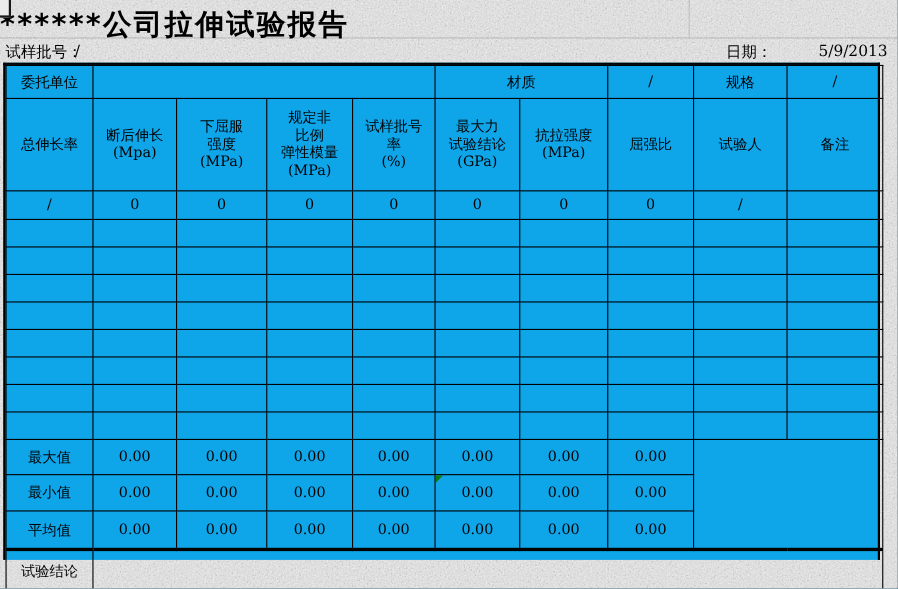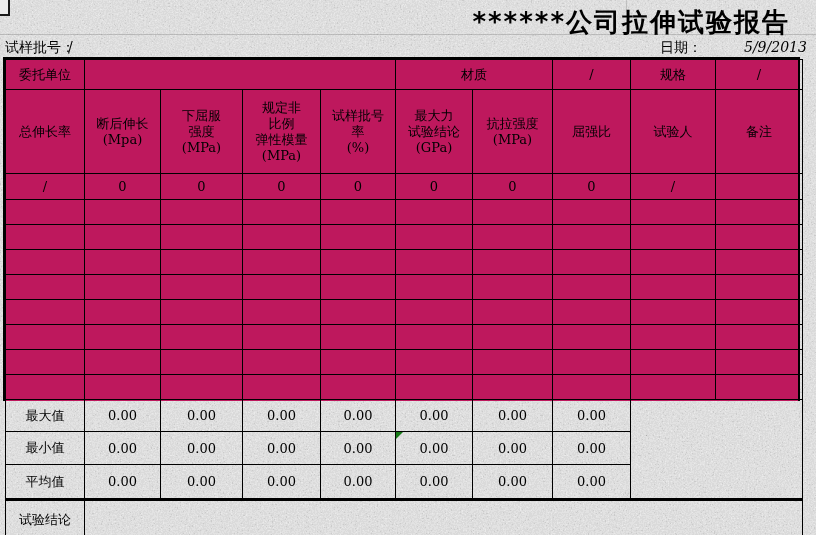--- a/index.html
+++ b/index.html
@@ -8,32 +8,32 @@
     background:#b9b9b9;font-family:"DejaVu Serif",serif;color:#000;
   }
   .noise-svg{position:absolute;left:0;top:0;z-index:0;}
   .corner-box{
     position:absolute;left:0;top:0;width:8px;height:14px;background:#ececec;
     border-right:2px solid #1a1a1a;border-bottom:2px solid #1a1a1a;z-index:3;
   }
   .faint-h{position:absolute;left:0;top:34px;width:816px;height:1px;background:rgba(0,0,0,0.16);z-index:1;}
   .faint-v{position:absolute;left:626px;top:0;width:1px;height:34px;background:rgba(0,0,0,0.13);z-index:1;}
   .title{
-    position:absolute;top:5px;left:0;width:790px;text-align:right;z-index:2;
+    position:absolute;top:5px;left:0;width:790px;text-align:left;z-index:2;
     font-family:"DejaVu Sans",sans-serif;font-weight:bold;font-size:26px;
     letter-spacing:2px;color:#000;white-space:nowrap;
   }
   .info-bar{position:absolute;left:0;top:38px;width:816px;height:19px;z-index:2;font-size:14px;}
   .batch-label{position:absolute;left:5px;top:1px;}
   .batch-value{position:absolute;left:68px;top:1px;}
   .date-label{position:absolute;left:660px;top:1px;}
-  .date-value{position:absolute;left:744px;top:1px;font-style:italic;}
+  .date-value{position:absolute;left:744px;top:1px;}
   .table-wrap{
-    position:absolute;left:3px;top:57px;width:797px;height:344px;z-index:2;
-    background:#be185d;border:2px solid #000;border-bottom:none;box-sizing:border-box;
+    position:absolute;left:3px;top:57px;width:797px;height:452px;z-index:2;
+    background:#0ea5e9;border:2px solid #000;border-bottom:none;box-sizing:border-box;
   }
   table.report{border-collapse:collapse;table-layout:fixed;width:100%;}
   table.report td{
     border:1px solid #000;padding:0;margin:0;text-align:center;vertical-align:middle;
     font-size:13px;overflow:hidden;white-space:nowrap;
   }
   tr.meta-row{height:30px;}
   tr.header-row{height:84px;}
   tr.data-row{height:26px;}
   tr.empty-row{height:25px;}

